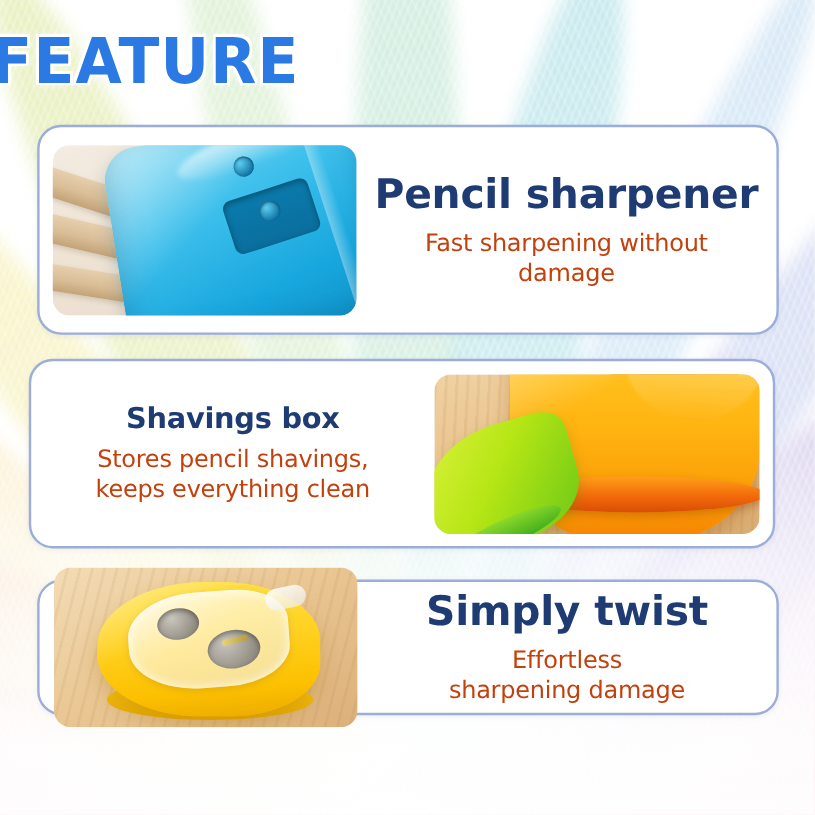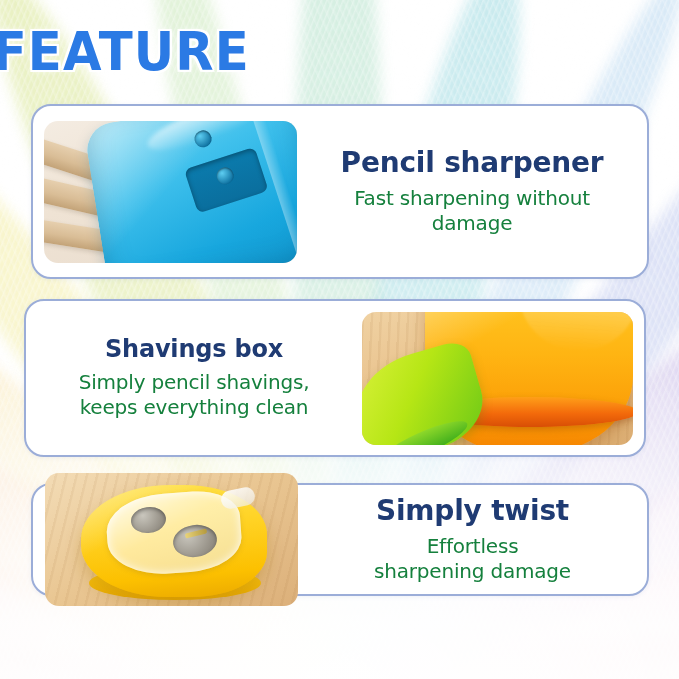--- a/index.html
+++ b/index.html
@@ -101,29 +101,29 @@
 
   .copy {
     flex: 1 1 auto;
     text-align: center;
     padding: 0 10px;
   }
   .heading {
     font-family: "DejaVu Sans", sans-serif;
     font-weight: 700;
     color: #1f3b73;
-    font-size: 28px;
+    font-size: 34px;
     line-height: 1.15;
     margin: 0 0 7px 0;
     letter-spacing: -.2px;
   }
   .sub {
     font-family: "DejaVu Sans", sans-serif;
     font-weight: 400;
-    color: #15803d;
+    color: #c2410c;
     font-size: 20px;
     line-height: 1.25;
     margin: 0;
     letter-spacing: -.2px;
   }
   .h-small { font-size: 24px; }
 
   
   .photo { position: absolute; inset: 0; }
 
@@ -371,21 +371,21 @@
     <div class="copy">
       <p class="heading">Pencil sharpener</p>
       <p class="sub">Fast sharpening without</p>
       <p class="sub">damage</p>
     </div>
   </div>
 
   <div class="card card-2">
     <div class="copy">
       <p class="heading h-small">Shavings box</p>
-      <p class="sub">Simply pencil shavings,</p>
+      <p class="sub">Stores pencil shavings,</p>
       <p class="sub">keeps everything clean</p>
     </div>
     <div class="thumb t2" style="margin-left:0; margin-right:11px;">
       <div class="photo">
         <div class="p2-wood"></div>
         <div class="p2-darktop"></div>
         <div class="p2-orange">
           <div class="p2-ridge"></div>
         </div>
         <div class="p2-rim"></div>

